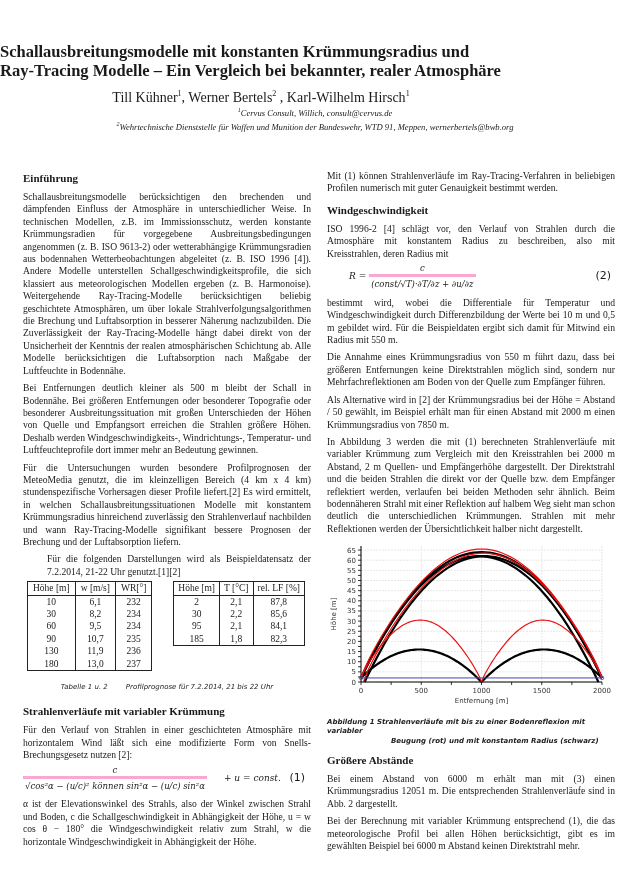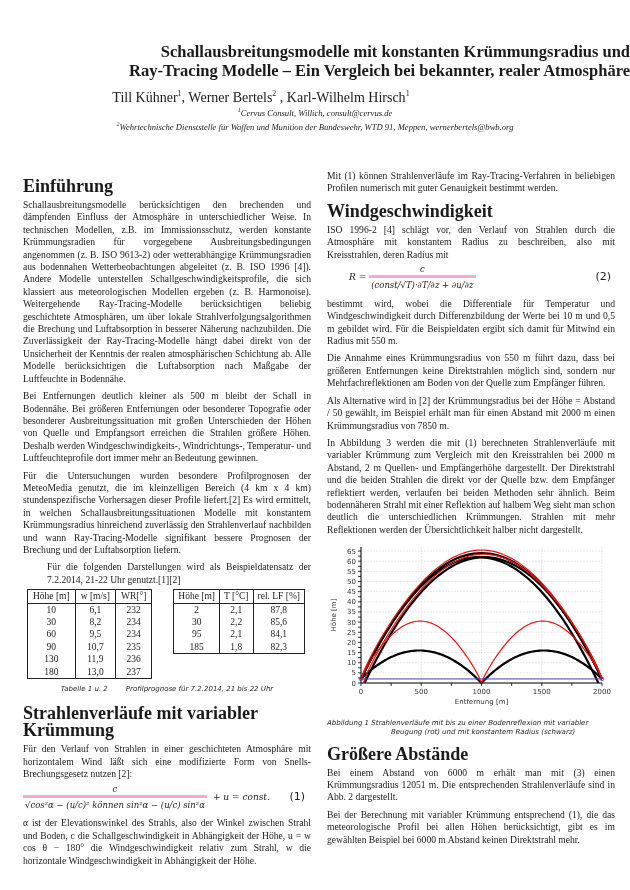--- a/index.html
+++ b/index.html
@@ -1,51 +1,51 @@
 <!DOCTYPE html>
 <html><head>
 <meta charset="utf-8">
 <style>
   html, body { margin: 0; padding: 0; background: #fff; }
   body { width: 630px; height: 890px; position: relative; overflow: hidden;
          font-family: "Liberation Serif", "DejaVu Serif", serif; color: #1a1a1a; }
-  .title { position: absolute; left: 0; width: 630px; text-align: right;
+  .title { position: absolute; left: 0; width: 630px; text-align: left;
            font-weight: bold; font-size: 16.5px; line-height: 19px; top: 42px; }
   .authors { position: absolute; left: 0; width: 522px; text-align: center;
              top: 86px; font-size: 14px; line-height: 16px; }
   .authors sup { font-size: 8px; }
   .affil { position: absolute; left: 0; width: 630px; text-align: center;
            font-style: italic; font-size: 8.6px; line-height: 12px; }
   .affil sup { font-size: 6px; }
   .col { position: absolute; width: 288px; font-size: 9.6px; line-height: 12.4px; }
   .col-left { left: 23px; top: 170px; }
   .col-right { left: 327px; top: 170px; }
-  h2 { font-size: 18px; margin: 8px 0 4px 0; line-height: 17px; font-weight: bold; }
+  h2 { font-size: 11px; margin: 0 0 4px 0; line-height: 17px; font-weight: bold; }
   p { margin: 0 0 5px 0; text-align: justify; hyphens: manual; }
   .tables { display: flex; justify-content: space-between; margin: 3px 0 0 0; }
   table { border-collapse: collapse; font-size: 9.5px; }
   table th, table td { border-left: 1px solid #222; border-right: 1px solid #222;
                        padding: 0 4px; text-align: center; line-height: 12.4px; font-weight: normal; }
   table th { border-bottom: 1px solid #222; border-top: 1px solid #222; }
   table tr:last-child td { border-bottom: 1px solid #222; }
   .t1 th, .t1 td { padding: 0 5px; }
   .caption { font-family: "DejaVu Sans", "Liberation Sans", sans-serif; font-style: italic;
-             font-size: 7px; text-align: center; margin: 4px 0 10px 0; color: #222; }
+             font-size: 7px; text-align: center; margin: 10px 0 10px 0; color: #222; }
   .caption .gap { display: inline-block; width: 18px; }
   .formula { display: flex; align-items: center; justify-content: space-between; margin: 2px 0 6px 0; }
   .frac { display: inline-flex; flex-direction: column; align-items: center; font-style: italic; font-family: "DejaVu Serif", serif; }
   .frac .num { font-size: 8.5px; padding: 0 2px; }
   .frac .den { font-size: 8.5px; border-top: 3px solid #f9a8d4; padding: 1px 2px 0 2px; white-space: nowrap; }
-  .eq-tail { font-style: italic; font-family: "DejaVu Serif", serif; font-size: 9px; margin-left: 6px; }
+  .eq-tail { font-style: italic; font-family: "DejaVu Serif", serif; font-size: 9px; margin-left: 17px; }
   .eq-num { font-family: "DejaVu Sans", sans-serif; font-size: 11px; }
   .math { font-style: italic; font-family: "DejaVu Serif", serif; font-size: 9px; }
   .chart-wrap { margin: 4px 0 0 0; }
   svg text { font-family: "DejaVu Sans", "Liberation Sans", sans-serif; }
   .fig-caption { font-family: "DejaVu Sans", "Liberation Sans", sans-serif; font-style: italic;
-                 font-size: 7px; line-height: 9.5px; margin: 2px 0 6px 0; color: #222; }
+                 font-size: 7px; line-height: 9.5px; margin: 2px 0 6px 0; color: #222; font-weight: bold; }
   .fig-caption .l2 { display: block; padding-left: 64px; }
 </style>
 </head>
 <body>
 
 <div class="title">
   <div>Schallausbreitungsmodelle mit konstanten Krümmungsradius und</div>
   <div>Ray-Tracing Modelle – Ein Vergleich bei bekannter, realer Atmosphäre</div>
 </div>
 

